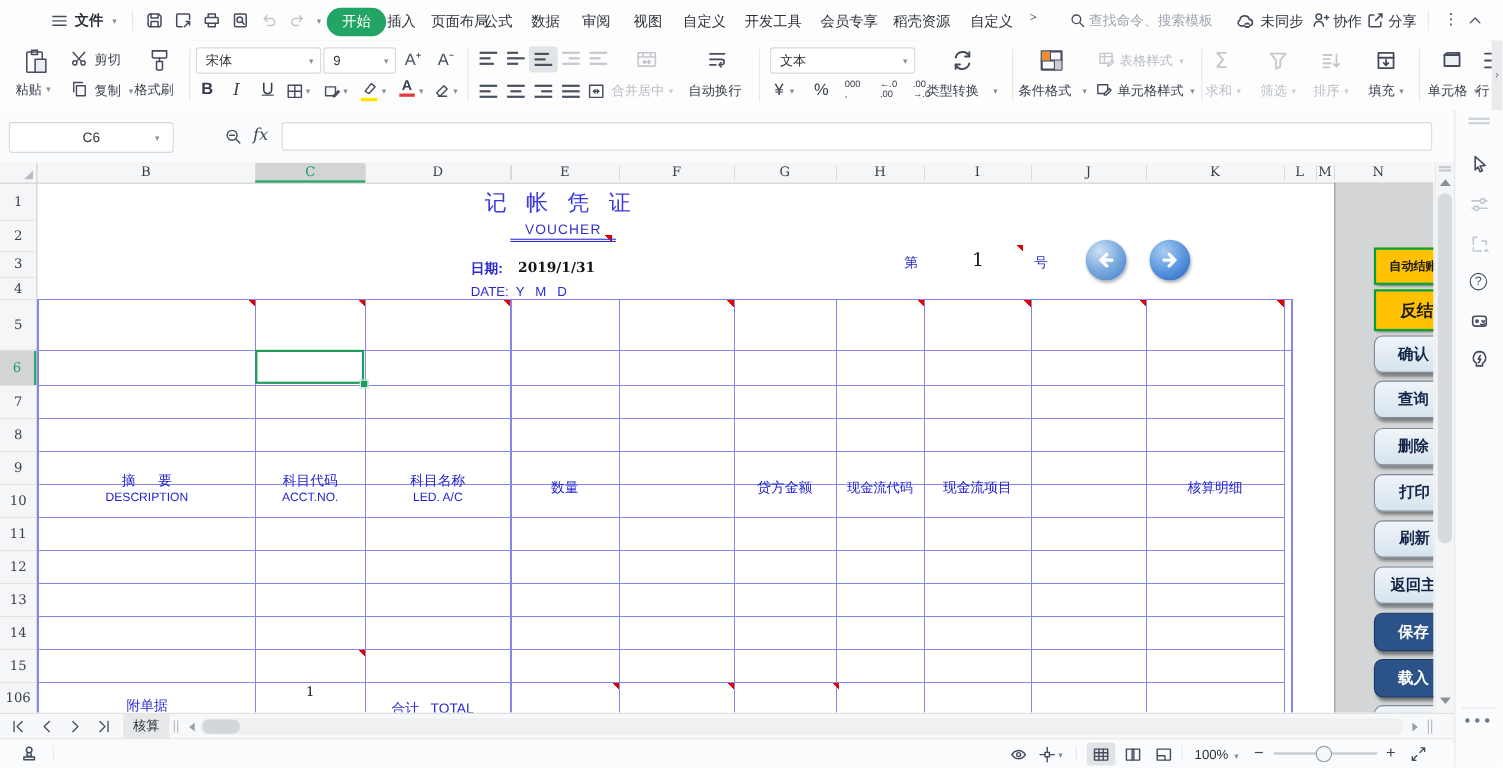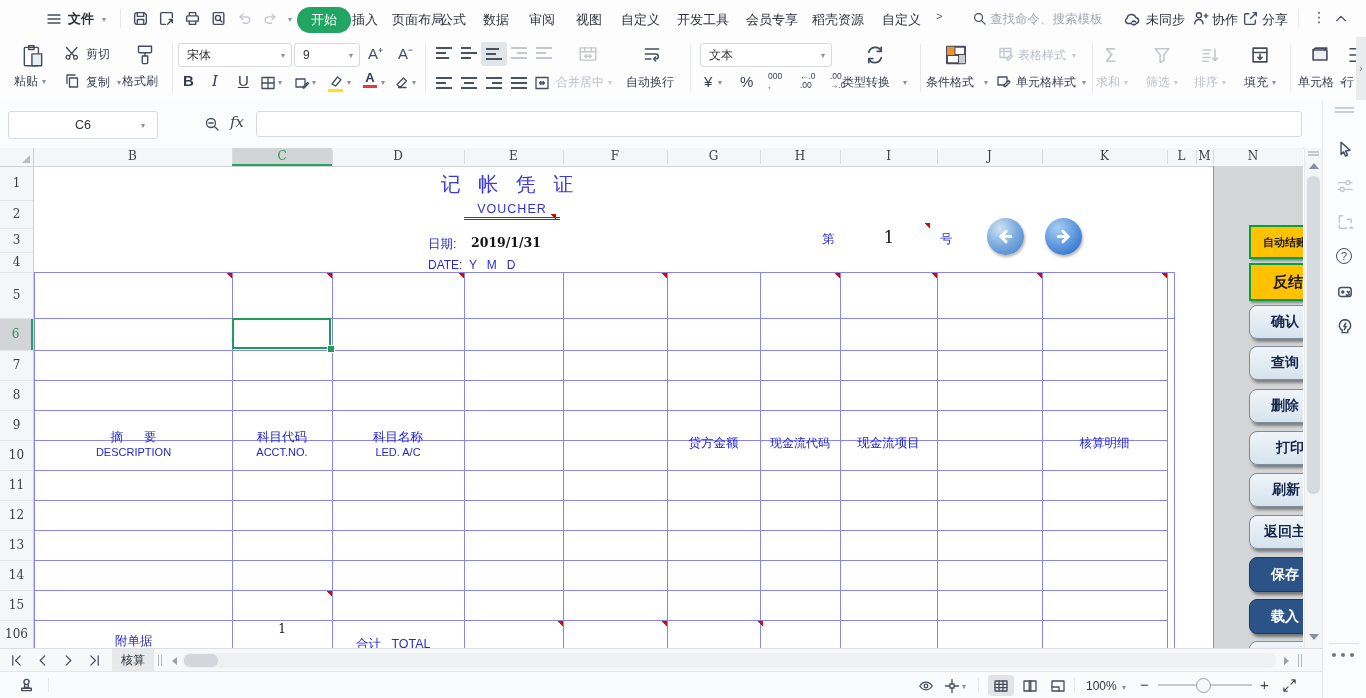--- a/index.html
+++ b/index.html
@@ -484,21 +484,21 @@
         <polygon points="1161,125 1167,125 1167,131"></polygon>
         <polygon points="326,443 332,443 332,449"></polygon>
         <polygon points="557,473 563,473 563,479"></polygon>
         <polygon points="661,473 667,473 667,479"></polygon>
         <polygon points="757,473 763,473 763,479"></polygon>
       </g>
     </svg>
 
     <div class="abs pre" style="left:420px;top:23px;width:180px;text-align:center;font-size:20px;letter-spacing:6px;color:#3a3ae0">记 帐 凭 证</div>
     <div class="abs" style="left:464px;top:54px;width:96px;text-align:center;font-size:12.5px;letter-spacing:1px;color:#3333cc;border-bottom:3px double #3333cc;padding-bottom:1px">VOUCHER</div>
-    <div class="abs" style="left:428px;top:88px;font-size:12.5px;font-weight:normal;color:#2a2ad0">日期:</div>
+    <div class="abs" style="left:428px;top:88px;font-size:12.5px;font-weight:bold;color:#2a2ad0">日期:</div>
     <div class="abs" style="left:466px;top:87px;width:80px;text-align:center;font-size:12.5px;font-weight:bold;font-family:'DejaVu Serif',serif;color:#141414">2019/1/31</div>
     <div class="abs pre" style="left:428px;top:110px;font-size:12px;color:#2a2ad0">DATE:  Y   M   D</div>
     <div class="abs" style="left:822px;top:83px;font-size:12.5px;color:#2a2ad0">第</div>
     <div class="abs" style="left:876px;top:79px;width:26px;text-align:center;font-size:17px;font-family:'DejaVu Serif',serif;color:#141414">1</div>
     <div class="abs" style="left:940px;top:83px;font-size:12.5px;color:#2a2ad0">号</div>
     <div class="abs" style="left:987px;top:70px;width:37px;height:37px;border-radius:50%;background:radial-gradient(circle at 35% 28%,#cfe3f6,#7aa9dd 50%,#3f7ecb);box-shadow:1px 2px 3px rgba(0,0,0,.3)">
       <svg class="abs" style="left:8px;top:8px" width="21" height="21" viewBox="0 0 18 18">
           <g fill="none" stroke="#fff" stroke-width="2.6" stroke-linecap="round" stroke-linejoin="round">
             <path d="M9.5 4.5L5 9l4.5 4.5M5 9h8.5"></path>
           </g>
@@ -517,20 +517,23 @@
         <div class="then">DESCRIPTION</div>
       </div>
     <div class="thcell" style="left:333px;width:130px">
         <div class="thcn">科目名称</div>
         <div class="then">LED. A/C</div>
       </div>
     <div class="thcell" style="left:233px;width:98px">
         <div class="thcn">科目代码</div>
         <div class="then">ACCT.NO.</div>
       </div>
+    <div class="thcell" style="left:465px;width:97px">
+        <div class="thcn">数量</div>
+      </div>
     <div class="thcell" style="left:668px;width:91px">
         <div class="thcn">贷方金额</div>
       </div>
     <div class="thcell" style="left:761px;width:78px">
         <div class="thcn" style="font-size:12px">现金流代码</div>
       </div>
     <div class="thcell" style="left:841px;width:95px">
         <div class="thcn">现金流项目</div>
       </div>
     <div class="thcell" style="left:1043px;width:123px">
@@ -553,21 +556,21 @@
         </div>
       <div class="sbtn light" style="top:139px;height:34px">
           <span>确认</span>
         </div>
       <div class="sbtn light" style="top:180px;height:34px">
           <span>查询</span>
         </div>
       <div class="sbtn light" style="top:223px;height:34px">
           <span>删除</span>
         </div>
-      <div class="sbtn light" style="top:265px;height:34px;justify-content:center;padding-left:10px;overflow:hidden;white-space:nowrap">
+      <div class="sbtn light" style="top:265px;height:34px;justify-content:flex-start;padding-left:22px;overflow:hidden;white-space:nowrap">
           <span>打印</span>
         </div>
       <div class="sbtn light" style="top:307px;height:34px;justify-content:flex-start;padding-left:22px;overflow:hidden;white-space:nowrap">
           <span>刷新</span>
         </div>
       <div class="sbtn light" style="top:349px;height:34px;justify-content:flex-start;padding-left:14px;overflow:hidden;white-space:nowrap">
           <span>返回主页</span>
         </div>
       <div class="sbtn dark" style="top:391px;height:35px">
           <span>保存</span>

